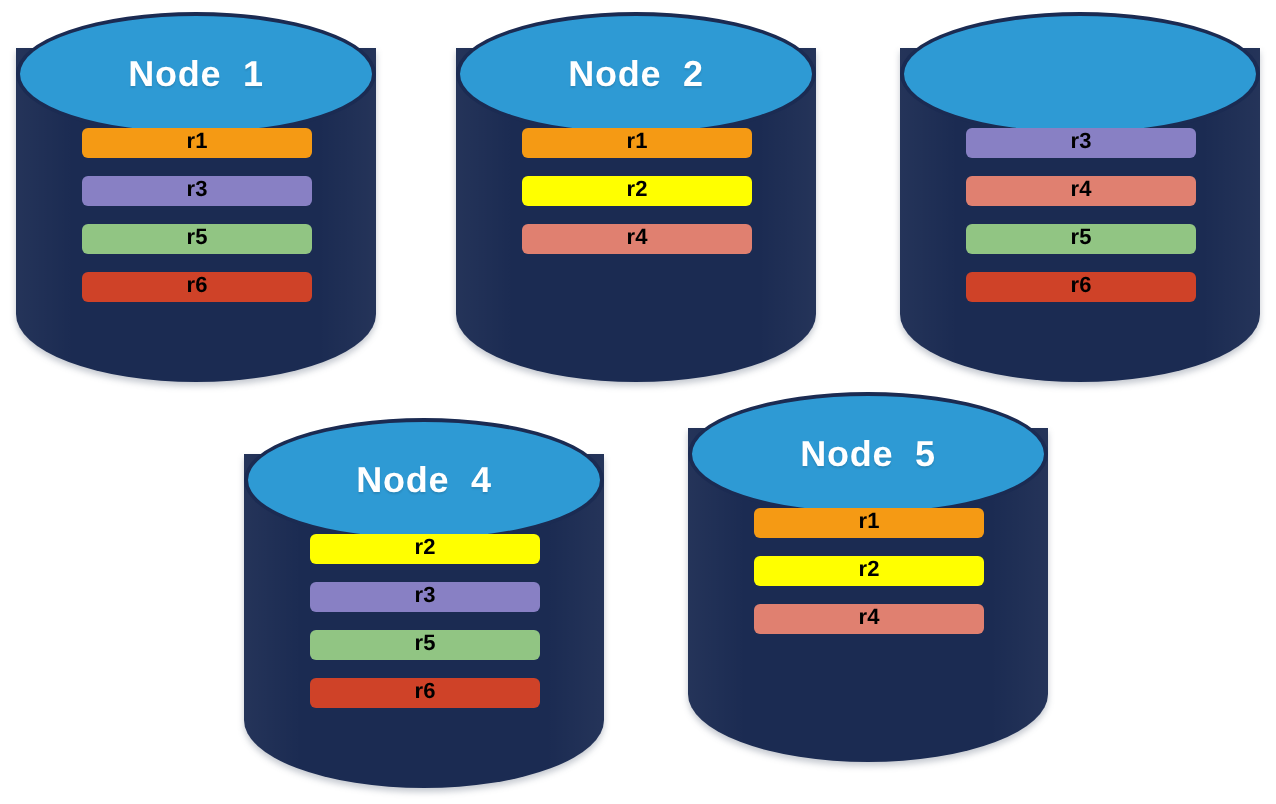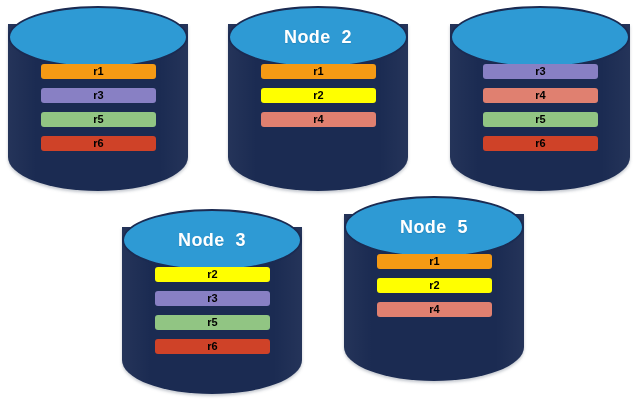--- a/index.html
+++ b/index.html
@@ -120,20 +120,21 @@
   #node-5 { left: 344px; top: 196px; }
 </style>
 </head>
 <body style="background: rgb(255, 255, 255);">
 
 <div id="canvas">
 
   <div class="node" id="node-1">
     <div class="body" style="background: rgb(27, 43, 82);"></div>
     <div class="top" style="background: rgb(46, 154, 212); border-color: rgb(27, 43, 82);"></div>
+    <div class="title">Node  1</div>
     <div class="records">
         <div class="record" style="background: rgb(245, 154, 20);">r1</div>
         <div class="record" style="background: rgb(136, 128, 196);">r3</div>
         <div class="record" style="background: rgb(145, 197, 131);">r5</div>
         <div class="record" style="background: rgb(207, 66, 40);">r6</div>
       </div>
   </div>
 
   <div class="node" id="node-2">
     <div class="body" style="background: rgb(27, 43, 82);"></div>
@@ -153,21 +154,21 @@
         <div class="record" style="background: rgb(136, 128, 196);">r3</div>
         <div class="record" style="background: rgb(224, 128, 112);">r4</div>
         <div class="record" style="background: rgb(145, 197, 131);">r5</div>
         <div class="record" style="background: rgb(207, 66, 40);">r6</div>
       </div>
   </div>
 
   <div class="node" id="node-4">
     <div class="body" style="background: rgb(27, 43, 82);"></div>
     <div class="top" style="background: rgb(46, 154, 212); border-color: rgb(27, 43, 82);"></div>
-    <div class="title">Node  3</div>
+    <div class="title">Node  4</div>
     <div class="records">
         <div class="record" style="background: rgb(255, 255, 0);">r2</div>
         <div class="record" style="background: rgb(136, 128, 196);">r3</div>
         <div class="record" style="background: rgb(145, 197, 131);">r5</div>
         <div class="record" style="background: rgb(207, 66, 40);">r6</div>
       </div>
   </div>
 
   <div class="node" id="node-5">
     <div class="body" style="background: rgb(27, 43, 82);"></div>

